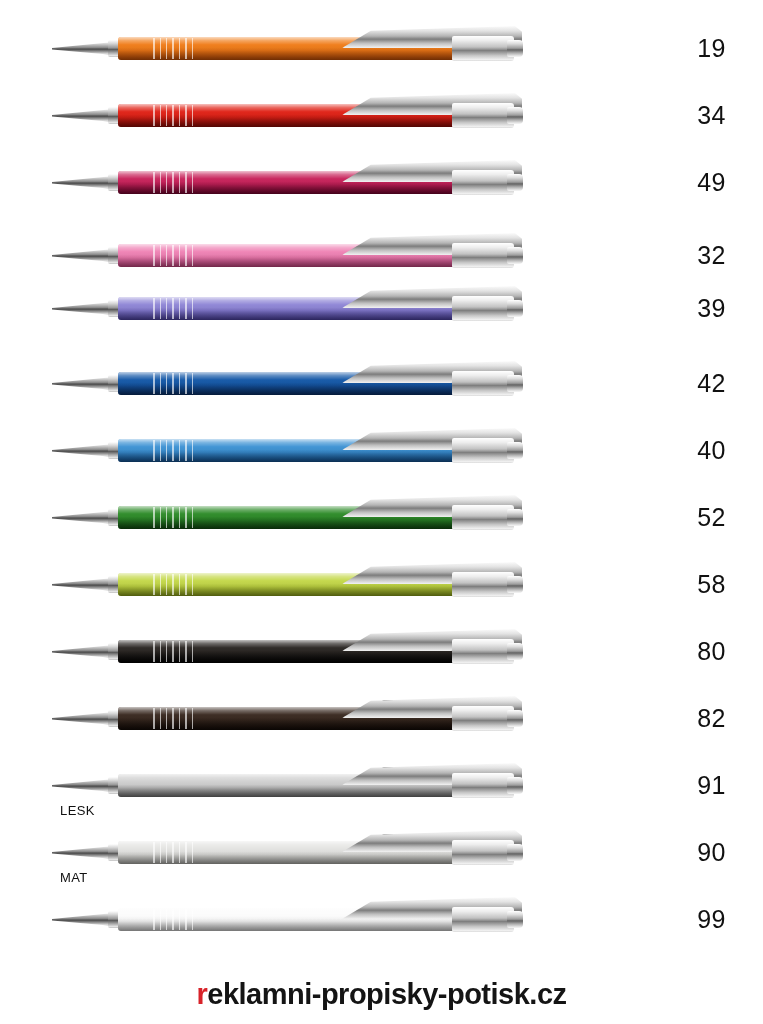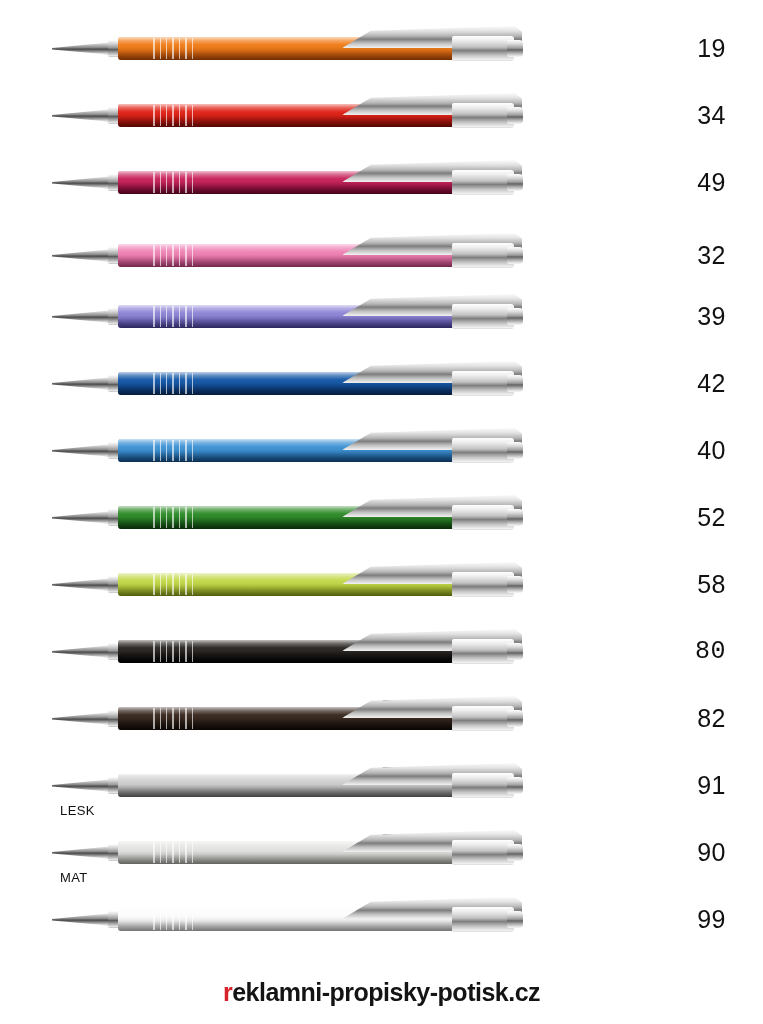--- a/index.html
+++ b/index.html
@@ -171,21 +171,21 @@
     color: #111111;
     letter-spacing: 0.4px;
   }
   
   .footer {
     position: absolute;
     left: 0;
     top: 978px;
     width: 763px;
     text-align: center;
-    font-size: 25px;
+    font-size: 29px;
     font-weight: bold;
     letter-spacing: -0.5px;
     white-space: nowrap;
   }
   .footer .w1 { color: #d8232a; }
   .footer .w2 { color: #141414; }
 </style>
 </head>
 <body>
 
@@ -240,21 +240,21 @@
             <div class="tip-ferrule"></div>
             <div class="barrel" style="background: linear-gradient(rgb(239, 131, 181) 0%, rgb(239, 131, 181) 46%, rgb(196, 68, 127) 100%);"></div>
             <div class="grip"></div>
             <div class="clip"></div>
             <div class="rear"></div>
             <div class="knob"></div>
           </div>
         </div>
         <div class="code" style="top: 18px;">32</div>
       </div>
-      <div class="pen-row" style="top: 284px; text-decoration: underline;">
+      <div class="pen-row" style="top: 276px; text-decoration: underline;">
         <div class="pen-wrap">
           <div class="pen">
             <div class="tip"></div>
             <div class="tip-ferrule"></div>
             <div class="barrel" style="background: linear-gradient(rgb(143, 134, 214) 0%, rgb(143, 134, 214) 46%, rgb(75, 65, 160) 100%);"></div>
             <div class="grip"></div>
             <div class="clip"></div>
             <div class="rear"></div>
             <div class="knob"></div>
           </div>
@@ -310,21 +310,21 @@
             <div class="tip-ferrule"></div>
             <div class="barrel" style="background: linear-gradient(rgb(196, 216, 74) 0%, rgb(196, 216, 74) 46%, rgb(139, 160, 25) 100%);"></div>
             <div class="grip"></div>
             <div class="clip"></div>
             <div class="rear"></div>
             <div class="knob"></div>
           </div>
         </div>
         <div class="code" style="top: 18px;">58</div>
       </div>
-      <div class="pen-row" style="top: 619px; font-family: Liberation Mono, monospace;">
+      <div class="pen-row" style="top: 619px;">
         <div class="pen-wrap">
           <div class="pen">
             <div class="tip"></div>
             <div class="tip-ferrule"></div>
             <div class="barrel" style="background: linear-gradient(rgb(43, 39, 36) 0%, rgb(43, 39, 36) 46%, rgb(0, 0, 0) 100%);"></div>
             <div class="grip"></div>
             <div class="clip"></div>
             <div class="rear"></div>
             <div class="knob"></div>
           </div>

